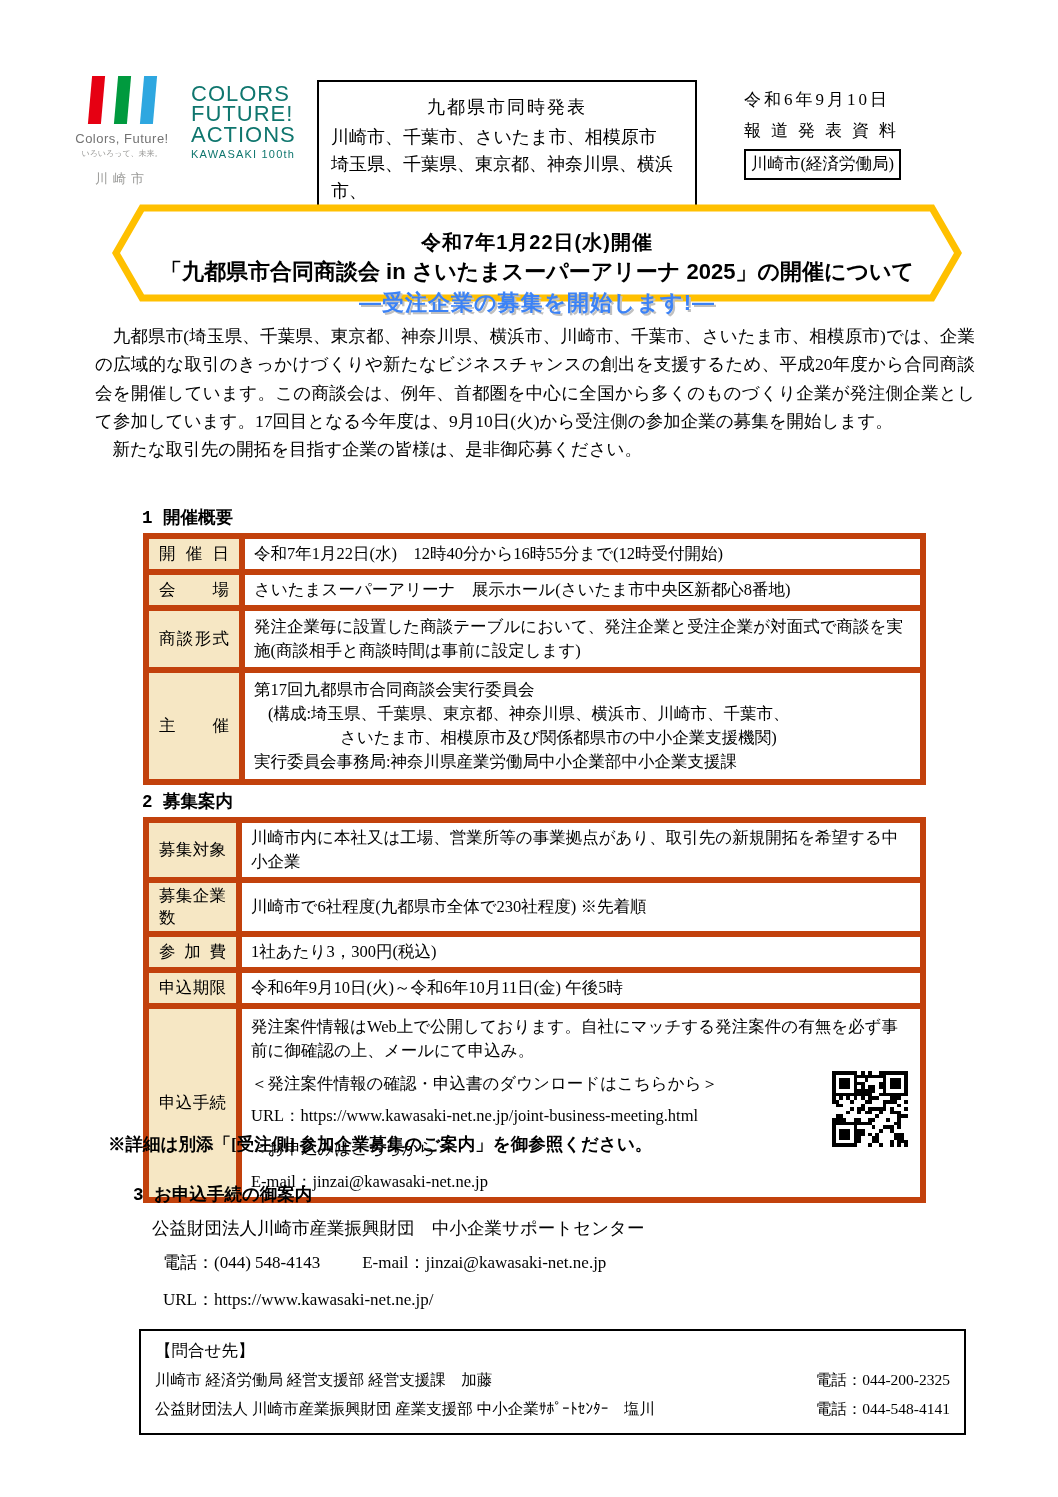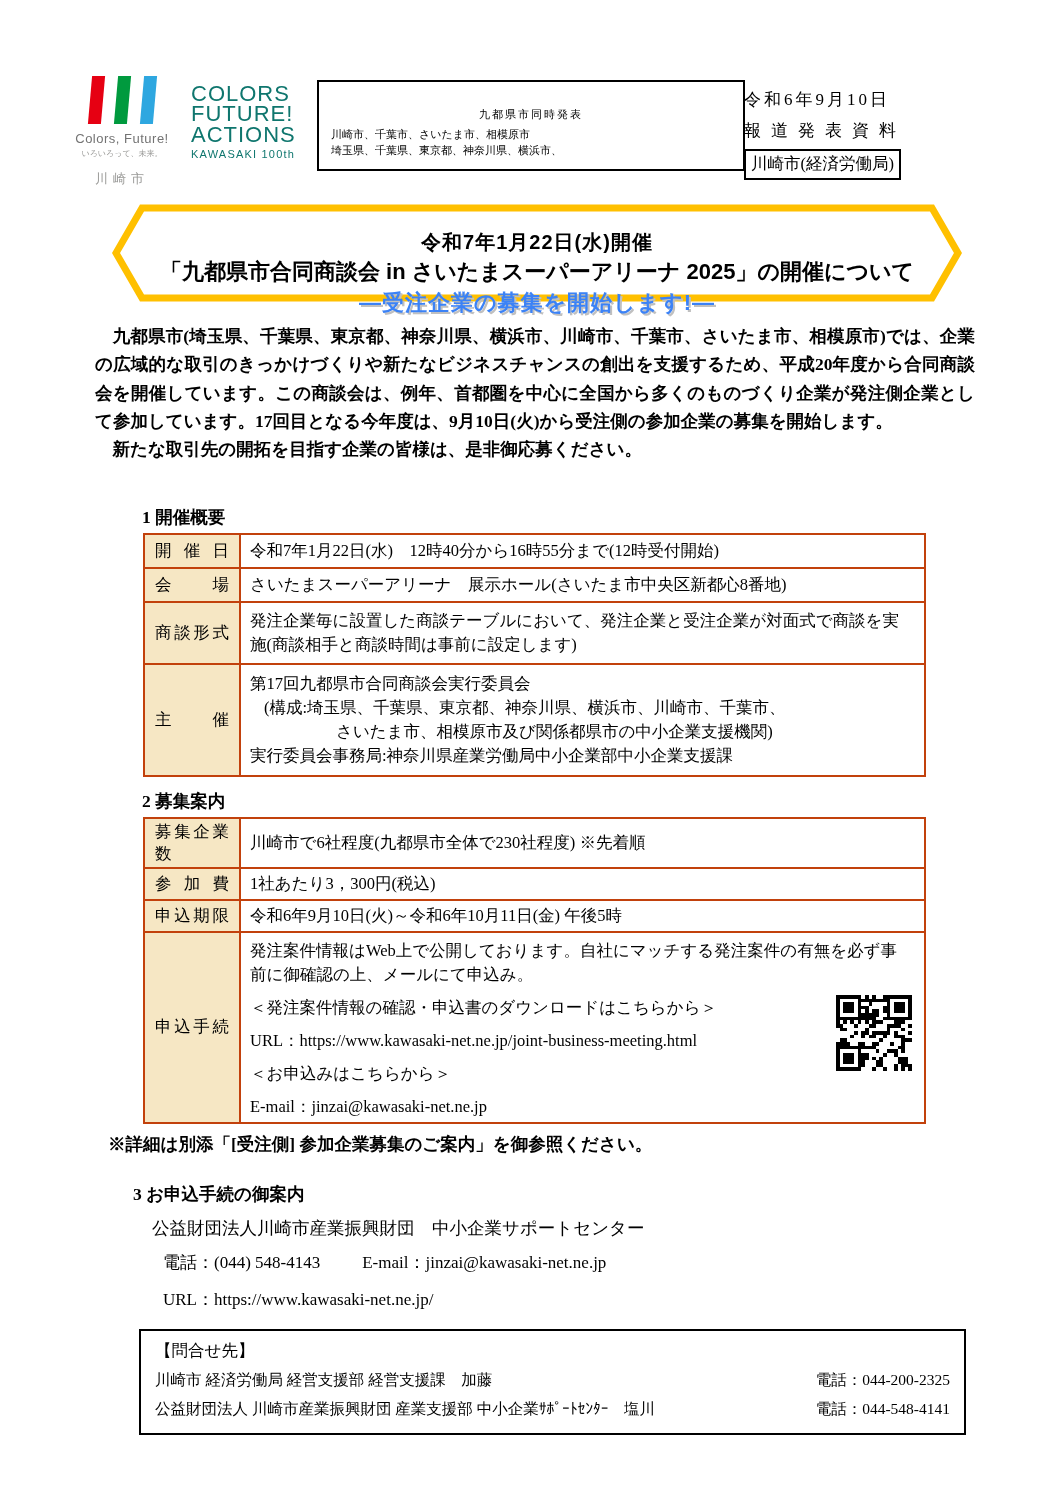--- a/index.html
+++ b/index.html
@@ -15,53 +15,53 @@
   .logo-left .bars { display:flex; justify-content:center; gap:13px; height:48px; margin-bottom:7px; }
   .logo-left .bar { width:13px; height:48px; transform:skewX(-5deg); }
   .logo-left .brand { font-family:"Liberation Sans",sans-serif; font-size:13px; color:#737373; letter-spacing:0.5px; white-space:nowrap; }
   .logo-left .tagline { font-size:8px; color:#9a9a98; margin-top:2px; white-space:nowrap; }
   .logo-left .city { font-size:13px; color:#9a9a98; letter-spacing:5px; margin-top:11px; }
 
   .logo-right { position:absolute; left:191px; top:84px; color:#0f766e; font-family:"Liberation Sans",sans-serif; }
   .logo-right .big { font-size:22px; line-height:0.93; letter-spacing:1px; font-weight:400; }
   .logo-right .sub { font-size:11px; margin-top:3px; letter-spacing:1.2px; }
 
-  .joint-box { position:absolute; left:317px; top:80px; width:428px; border:2px solid #000;
-    padding:24px 12px 10px; font-size:11px; line-height:1.5; }
+  .joint-box { position:absolute; left:317px; top:80px; width:380px; border:2px solid #000;
+    padding:12px 12px 10px; font-size:18px; line-height:1.5; }
   .joint-box .t { text-align:center; margin-bottom:3px; letter-spacing:2px; }
 
   .date-block { position:absolute; left:744px; top:88px; width:216px; font-size:17px; }
   .date-block .date { letter-spacing:3px; white-space:nowrap; }
   .date-block .doctype { letter-spacing:10px; margin-top:8px; white-space:nowrap; }
   .date-block .dept { border:2px solid #000; padding:2px 5px 3px; margin-top:7px; display:inline-block; font-size:16.5px; white-space:nowrap; }
 
   
   .banner { position:absolute; left:112px; top:204px; width:850px; height:98px; }
   .banner svg { position:absolute; inset:0; }
   .banner .overlay { position:absolute; inset:0; display:flex; flex-direction:column;
     align-items:center; justify-content:center; gap:1px; text-align:center;
     font-family:"Liberation Sans",sans-serif; font-weight:bold; }
   .banner .l1 { font-size:20px; letter-spacing:1px;margin-top:40px; }
   .banner .l2 { font-size:22px; }
   .banner .l3 { font-size:22px; color:#3b82f6; text-shadow:2px 2px 0 #c0c0c0; letter-spacing:1px; }
 
   
   .intro { position:absolute; left:95px; top:322px; width:880px; font-size:17.5px;
-    line-height:1.62; text-align:justify;font-weight:bold; }
-
-  .sec-h { position:absolute; font-family:Liberation Serif, serif; font-weight:bold; font-size:17.5px; }
+    line-height:1.62; text-align:justify; }
+
+  .sec-h { position:absolute; font-family:Liberation Mono, monospace; font-weight:bold; font-size:17.5px; }
   #sec1-h { left:142px; top:505px; }
   #sec2-h { left:142px; top:789px; }
   #sec3-h { left:133px; top:1182px; }
 
   
   table.info { position:absolute; left:143px; width:783px; border-collapse:collapse; font-size:16.5px; }
   #table1 { top:533px; }
   #table2 { top:817px; }
-  table.info td { border:2px solid #c2410c; vertical-align:middle; }
+  table.info td { border:6px solid #c2410c; vertical-align:middle; }
   td.lbl { width:96px; background:#f6e7c4; padding:2px 10px; text-align:justify; text-align-last:justify; }
   td.val { padding:3px 9px; line-height:1.45; }
   .h34 { height:34px; } .h62 { height:62px; } .h112 { height:112px; }
   .h56 { height:56px; } .h32 { height:32px; } .h158 { height:158px; }
   .ind1 { padding-left:14px; } .ind2 { padding-left:86px; }
   td.proc { position:relative; vertical-align:top; padding-top:6px; }
   .proc .ln { margin-top:9px; }
   .proc .first { margin-top:0; width:660px; }
   .qr { position:absolute; right:12px; top:62px; width:76px; height:76px; }
 
@@ -153,20 +153,24 @@
         <div class="ind2">さいたま市、相模原市及び関係都県市の中小企業支援機関)</div>
         <div>実行委員会事務局:神奈川県産業労働局中小企業部中小企業支援課</div>
       </td>
     </tr>
   </tbody>
     </table>
 
   <div class="sec-h" id="sec2-h">2 募集案内</div>
   <table class="info" id="table2">
     <tbody>
+        <tr>
+      <td class="lbl h56">募集対象</td>
+      <td class="val">川崎市内に本社又は工場、営業所等の事業拠点があり、取引先の新規開拓を希望する中小企業</td>
+    </tr>
     <tr>
       <td class="lbl h32">募集企業数</td>
       <td class="val">川崎市で6社程度(九都県市全体で230社程度) ※先着順</td>
     </tr>
     <tr>
       <td class="lbl h32">参加費</td>
       <td class="val">1社あたり3，300円(税込)</td>
     </tr>
     <tr>
       <td class="lbl h32">申込期限</td>

